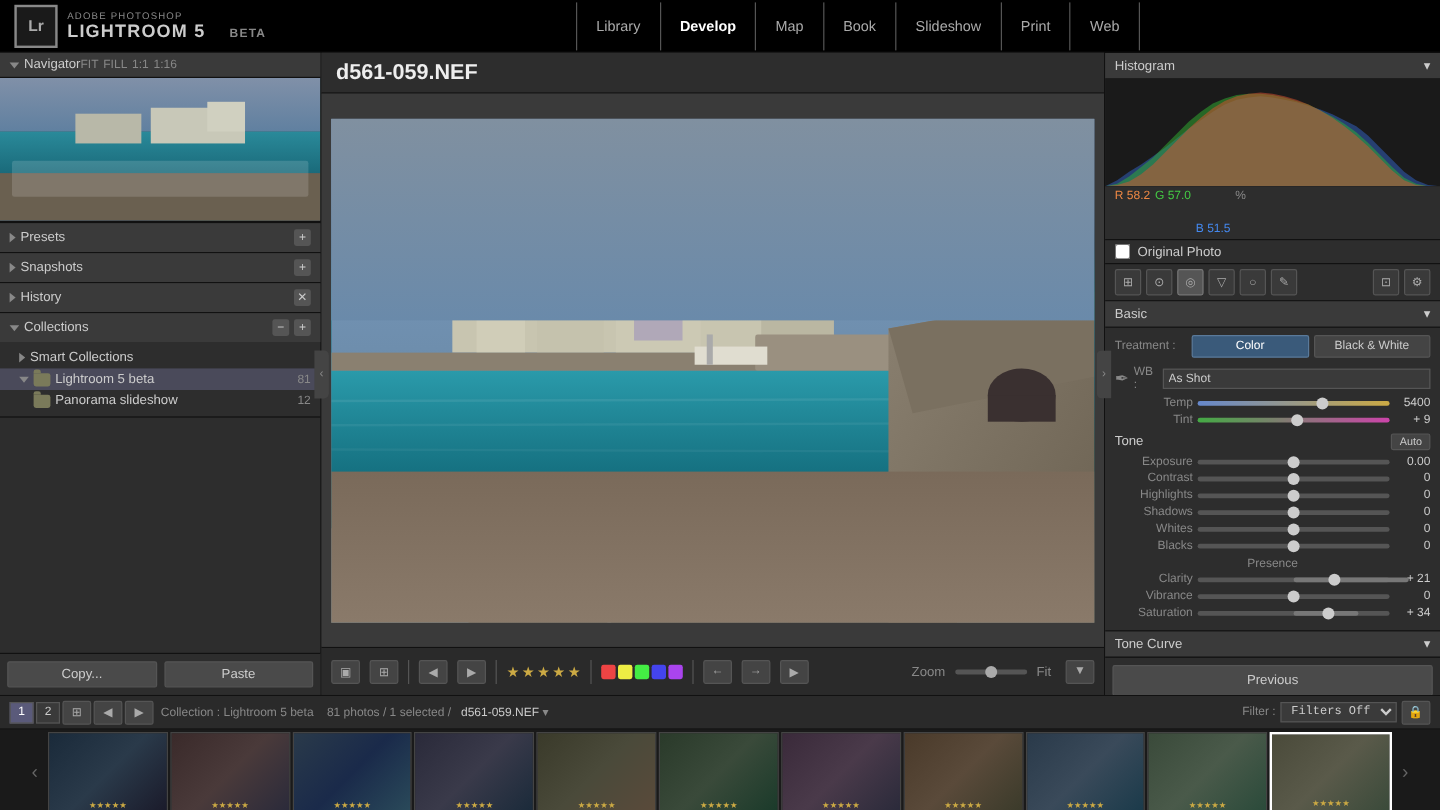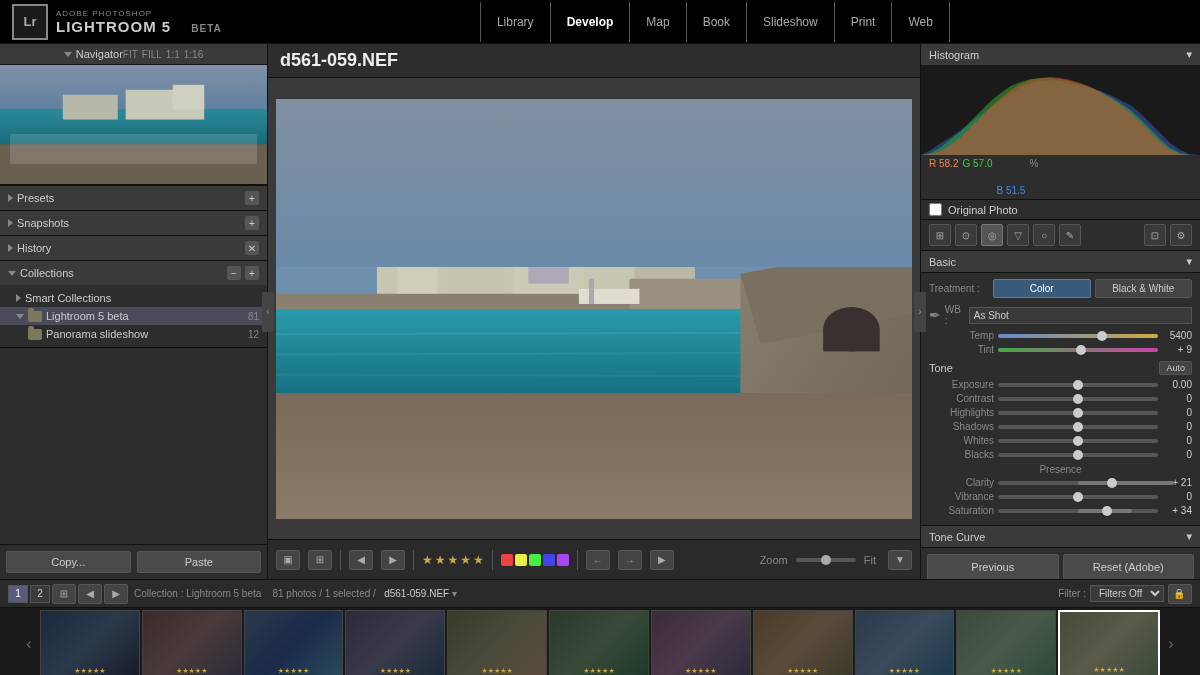--- a/index.html
+++ b/index.html
@@ -95,21 +95,21 @@
       background: #2d2d2d;
       border-right: 1px solid #111;
       display: flex;
       flex-direction: column;
     }
     #navigator-header {
       background: #3a3a3a;
       padding: 4px 8px;
       display: flex;
       align-items: center;
-      justify-content: center;
+      justify-content: flex-start;
       border-bottom: 1px solid #111;
       cursor: pointer;
     }
     #navigator-header-left {
       display: flex;
       align-items: center;
       gap: 4px;
     }
     #navigator-zoom-btns {
       display: flex;
@@ -655,20 +655,21 @@
       gap: 4px;
       font-size: 10px;
       color: #888;
     }
     #filter-select {
       background: #3a3a3a;
       border: 1px solid #555;
       color: #ccc;
       padding: 1px 4px;
       font-size: 10px;
+      font-family: Liberation Mono, monospace;
     }
 
     #thumbnails-row {
       flex: 1;
       display: flex;
       align-items: center;
       gap: 2px;
       padding: 2px 20px;
       overflow: hidden;
     }
@@ -1204,21 +1205,20 @@
       </div>
     </div>
 
     <div class="tone-curve-header">
       <span>Tone Curve</span>
       <span>▾</span>
     </div>
 
     <div id="right-bottom-btns">
       <div class="bottom-action-btn">Previous</div>
-      <div class="bottom-action-btn">Reset (Adobe)</div>
     </div>
 
   </div>
 
 </div>
 
 <div id="left-collapse">‹</div>
 <div id="right-collapse">›</div>
 </div>
 

